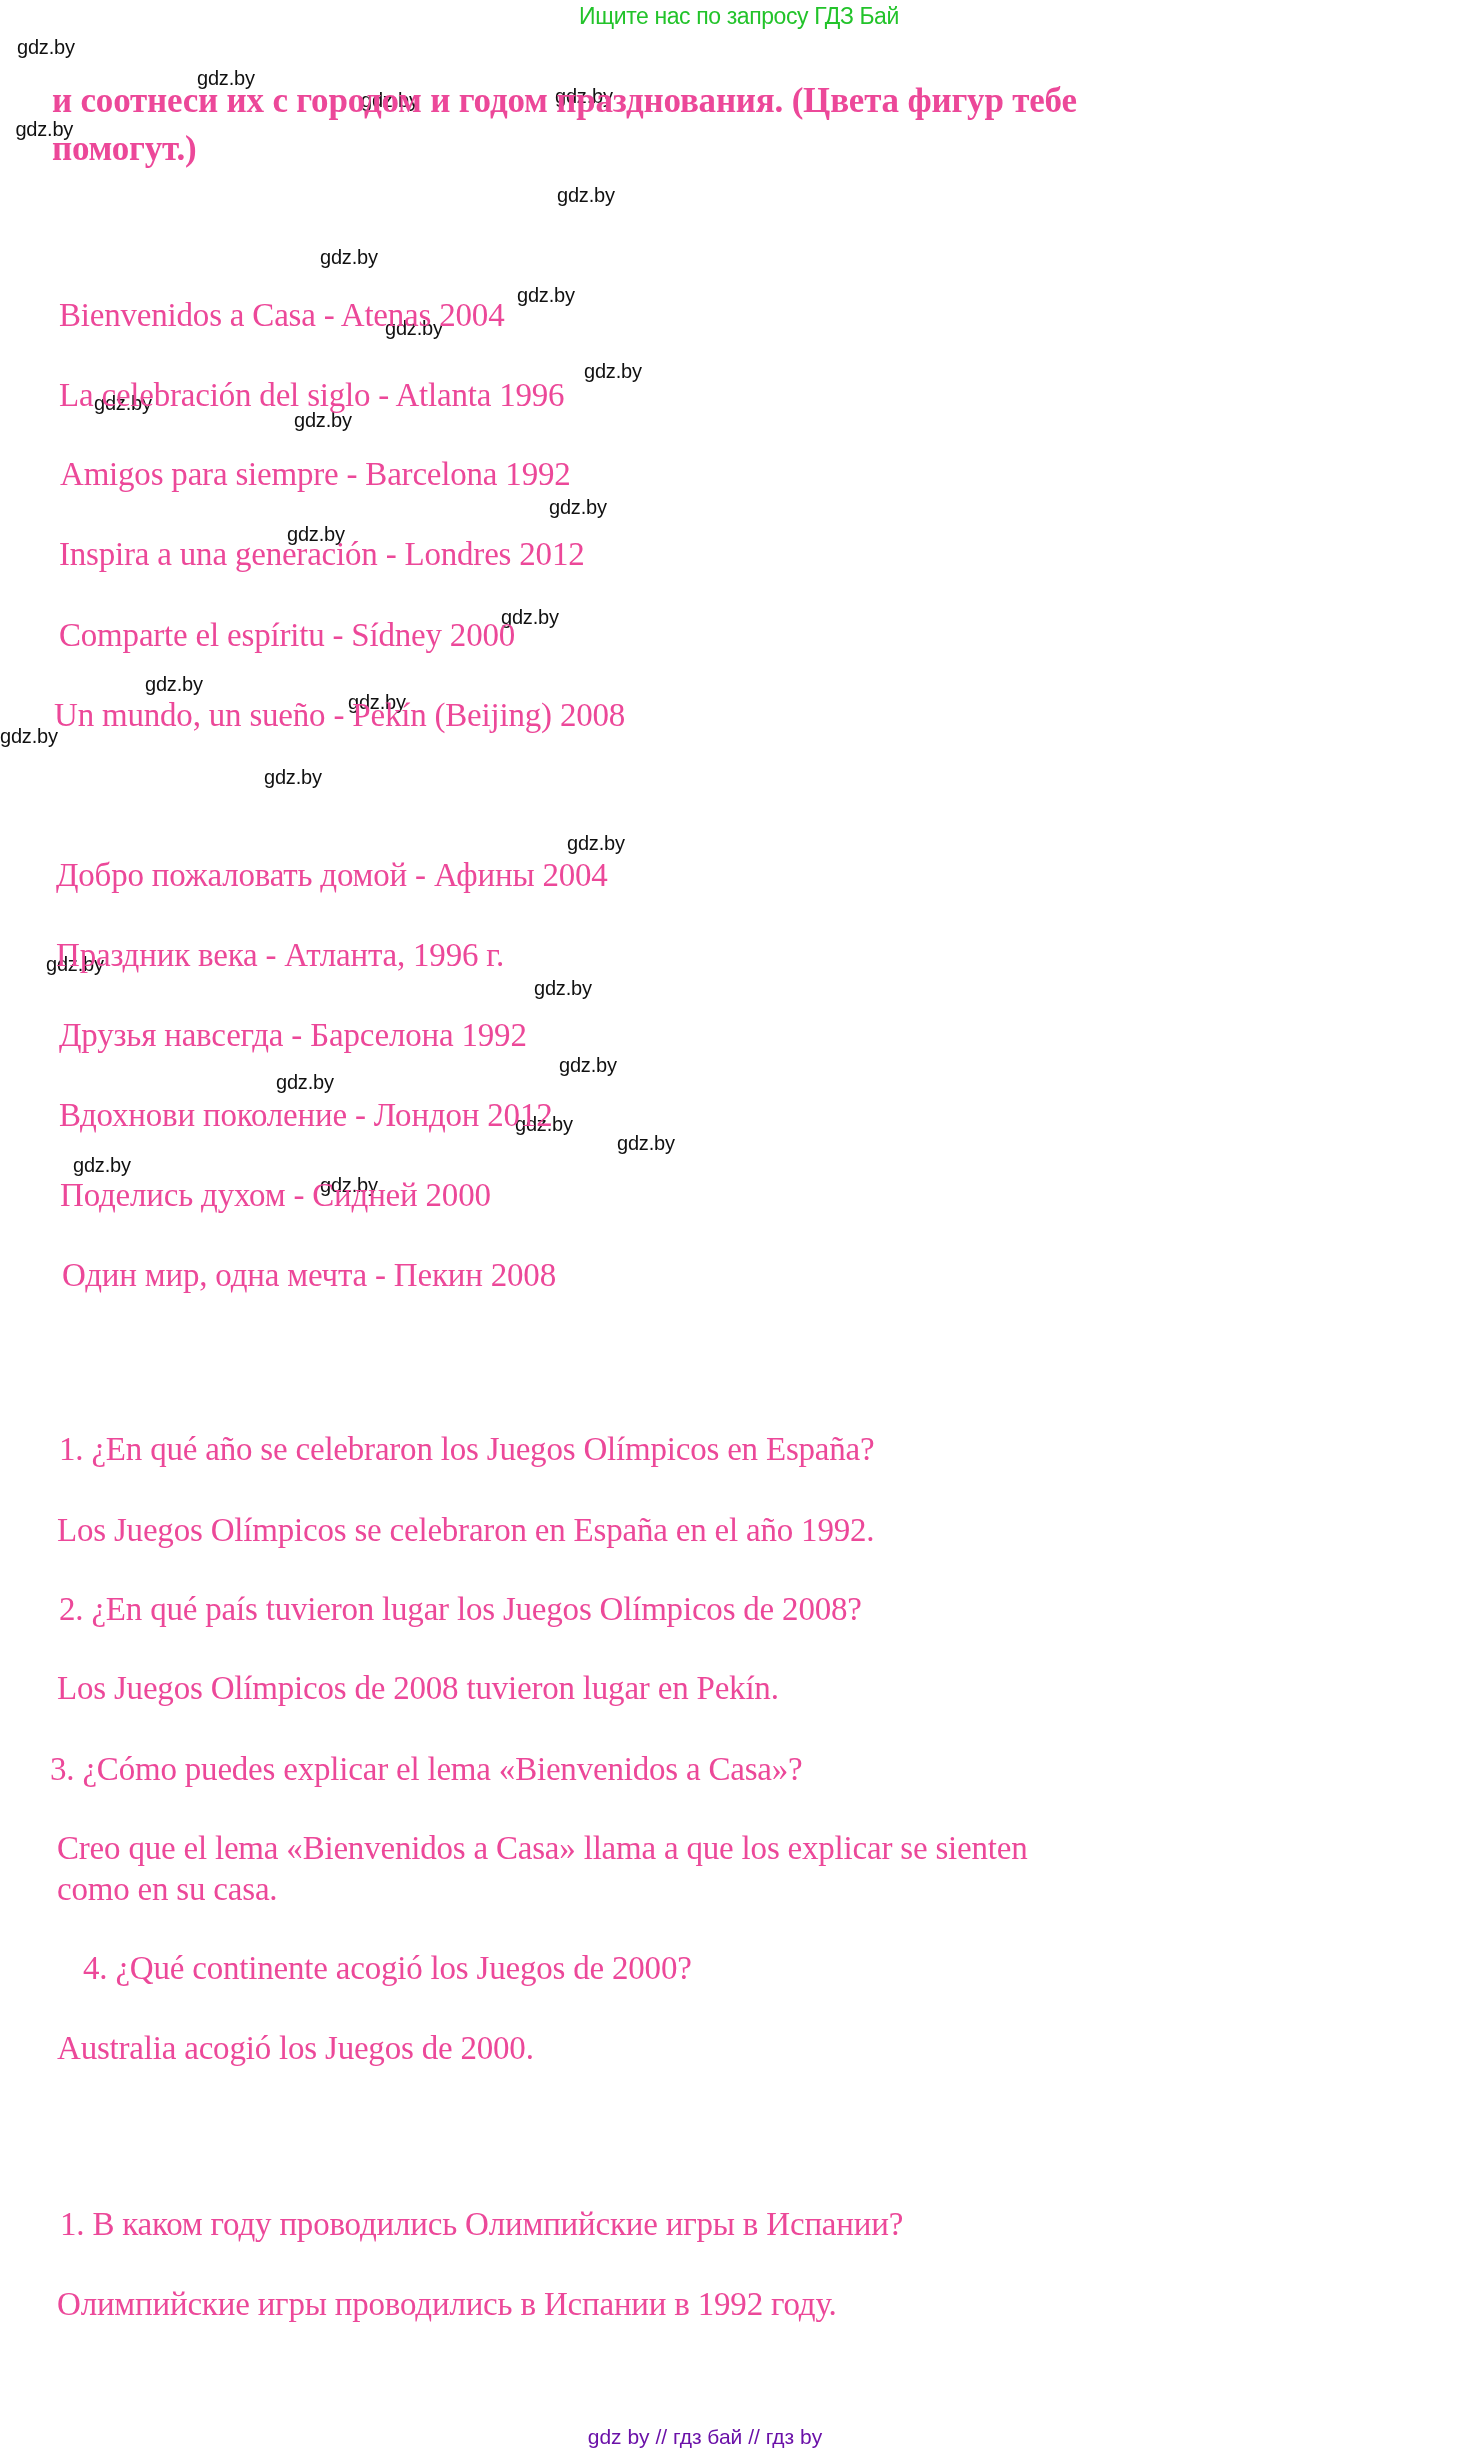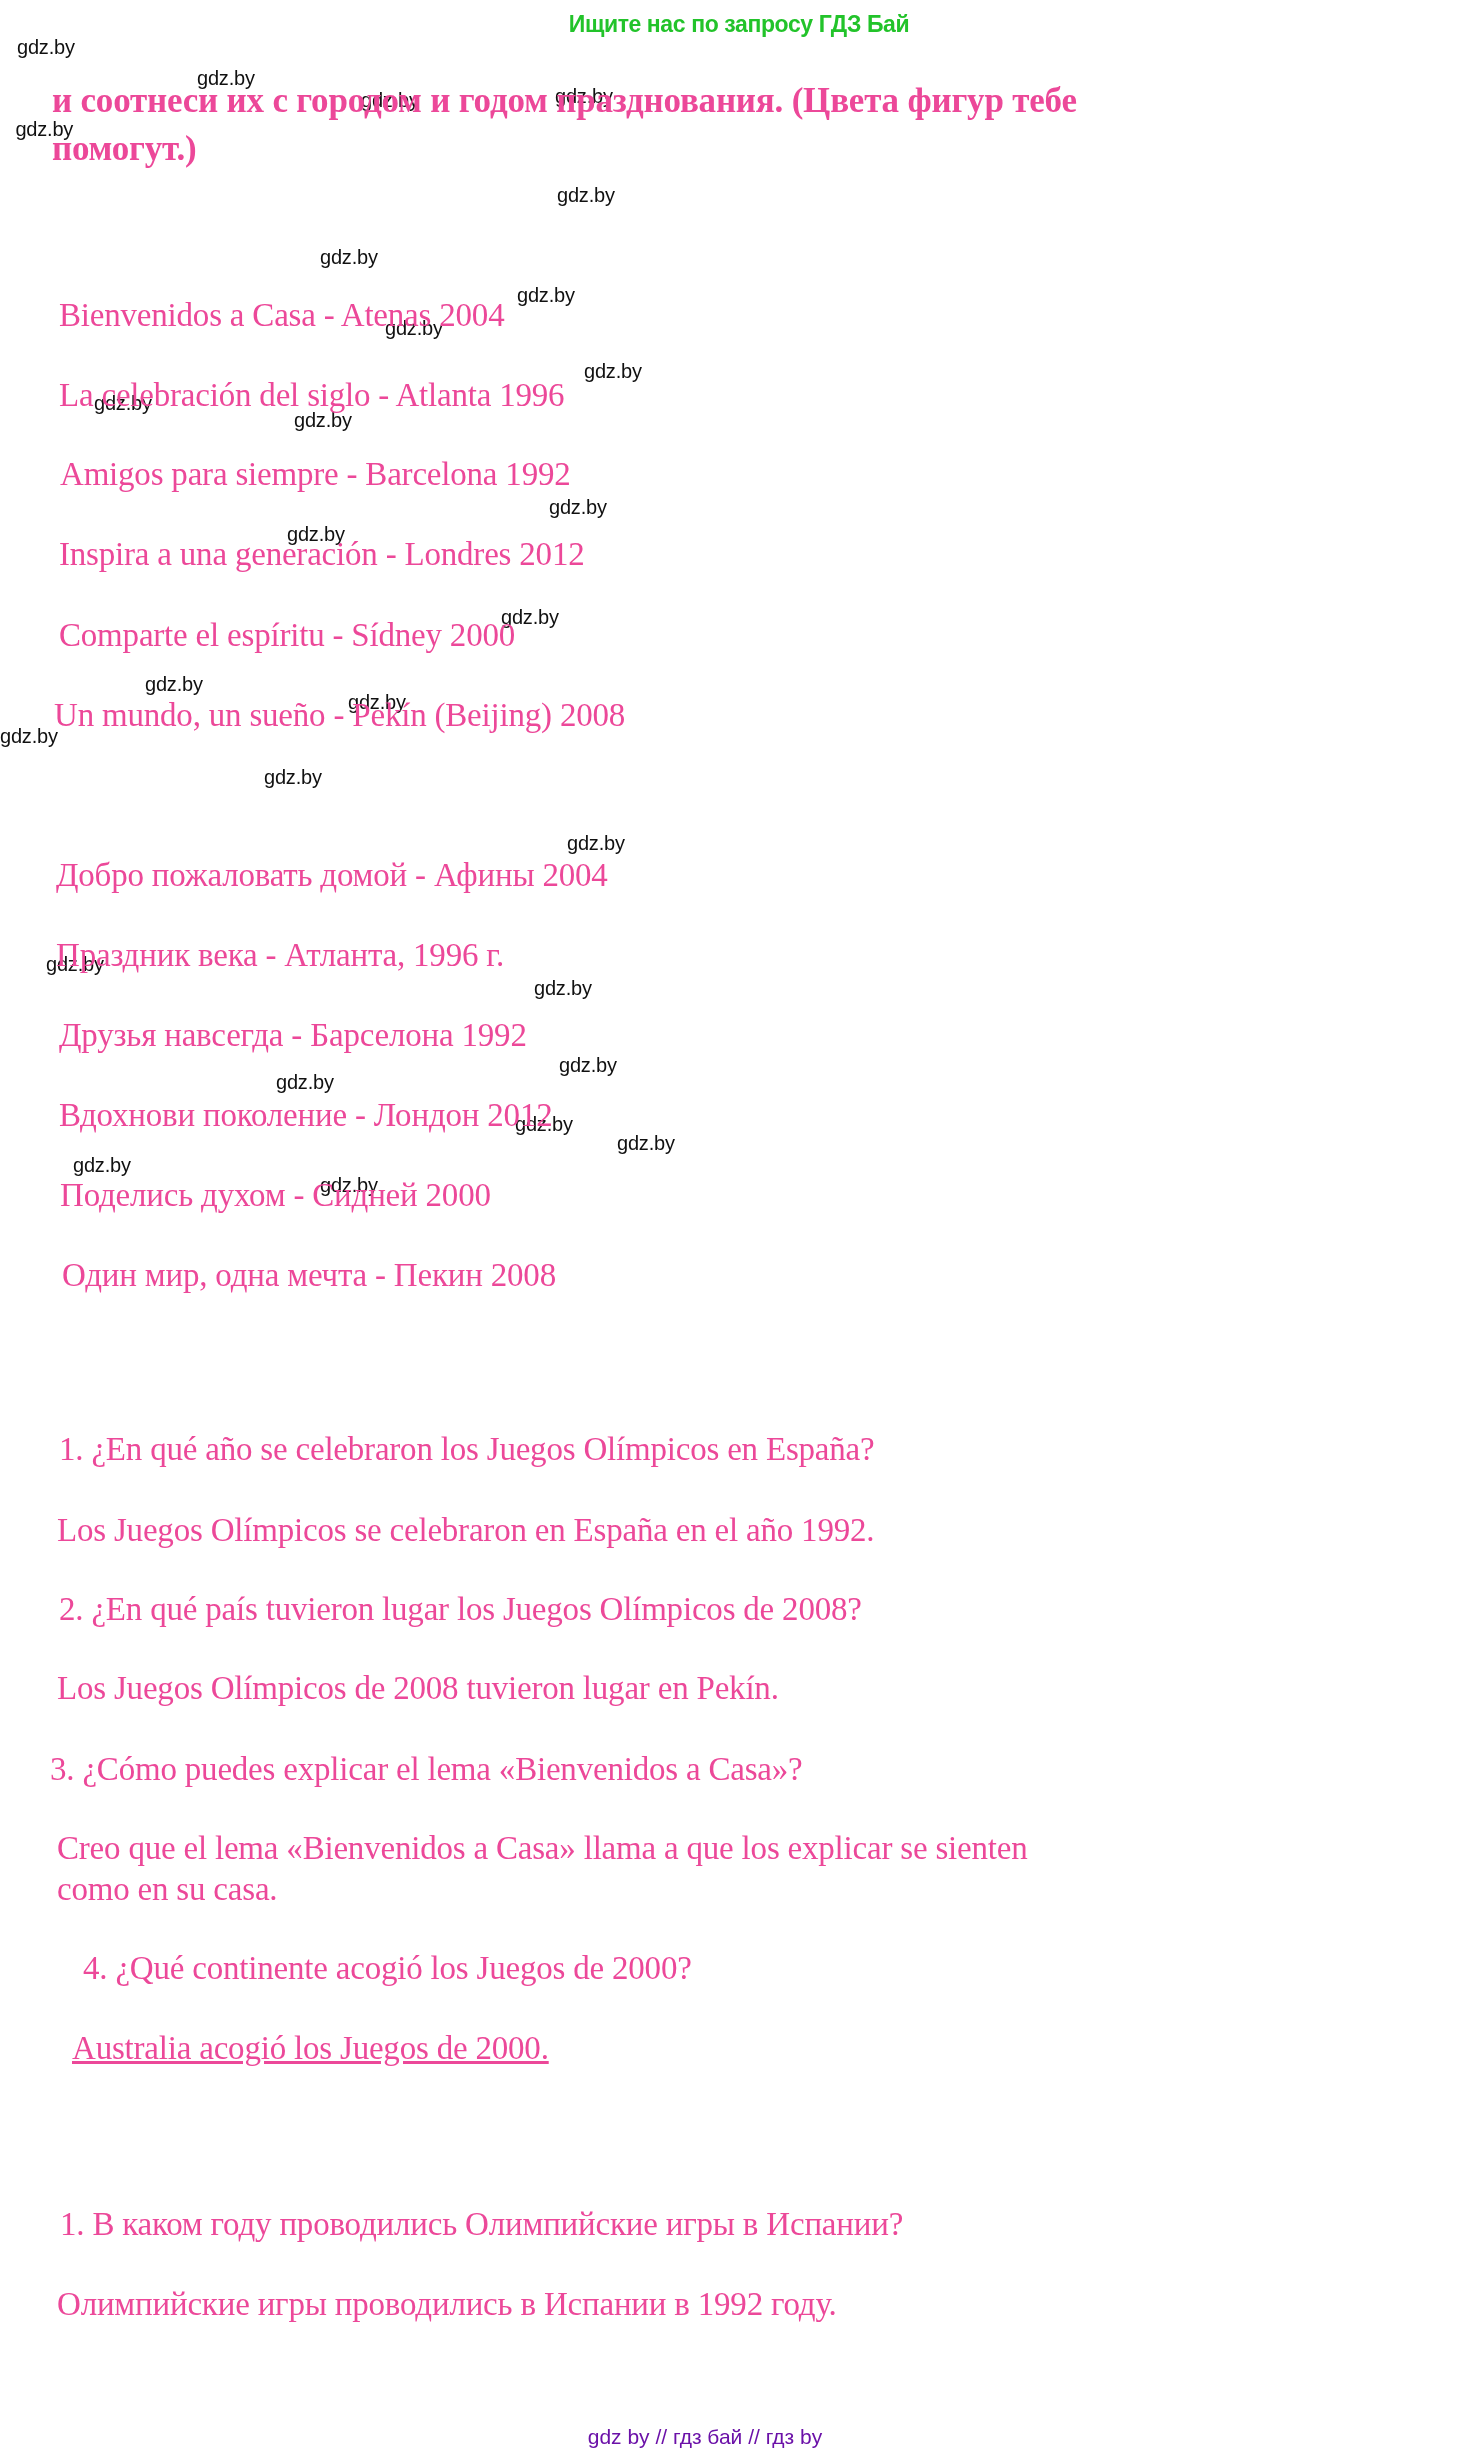--- a/index.html
+++ b/index.html
@@ -16,27 +16,27 @@
     position: relative;
     width: 1478px;
     height: 2462px;
     background: #ffffff;
     overflow: hidden;
   }
 
   
   .promo {
     position: absolute;
-    top: 11px;
+    top: 3px;
     left: 0;
     width: 1478px;
     text-align: center;
     font-family: "Liberation Sans", "DejaVu Sans", sans-serif;
     font-size: 23px;
-    font-weight: 700;
+    font-weight: 400;
     letter-spacing: -0.4px;
     color: #22c32a;
     white-space: nowrap;
   }
 
   
   .wm {
     position: absolute;
     font-family: "Liberation Sans", "DejaVu Sans", sans-serif;
     font-size: 20px;
@@ -138,21 +138,21 @@
   <div class="tline body" style="left:57px; top:1513px;">Los Juegos Olímpicos se celebraron en España en el año 1992.</div>
 
   <div class="tline body" style="left:59px; top:1592px;">2. ¿En qué país tuvieron lugar los Juegos Olímpicos de 2008?</div>
   <div class="tline body" style="left:57px; top:1671px;">Los Juegos Olímpicos de 2008 tuvieron lugar en Pekín.</div>
 
   <div class="tline body" style="left:50px; top:1752px;">3. ¿Cómo puedes explicar el lema «Bienvenidos a Casa»?</div>
   <div class="tline body" style="left:57px; top:1831px;">Creo que el lema «Bienvenidos a Casa» llama a que los explicar se sienten</div>
   <div class="tline body" style="left:57px; top:1872px;">como en su casa.</div>
 
   <div class="tline body" style="left:59px; top:1951px;margin-left:24px;">4. ¿Qué continente acogió los Juegos de 2000?</div>
-  <div class="tline body" style="left:72px; top:2031px;text-decoration:underline;">Australia acogió los Juegos de 2000.</div>
+  <div class="tline body" style="left:57px; top:2031px;">Australia acogió los Juegos de 2000.</div>
 
   <div class="tline body" style="left:60px; top:2207px;">1. В каком году проводились Олимпийские игры в Испании?</div>
   <div class="tline body" style="left:57px; top:2287px;">Олимпийские игры проводились в Испании в 1992 году.</div>
 
   <div class="footer" style="top: 2425px; color: rgb(107, 17, 168);">gdz by // гдз бай // гдз by</div>
 
 </div>
 
 
 </body></html>

